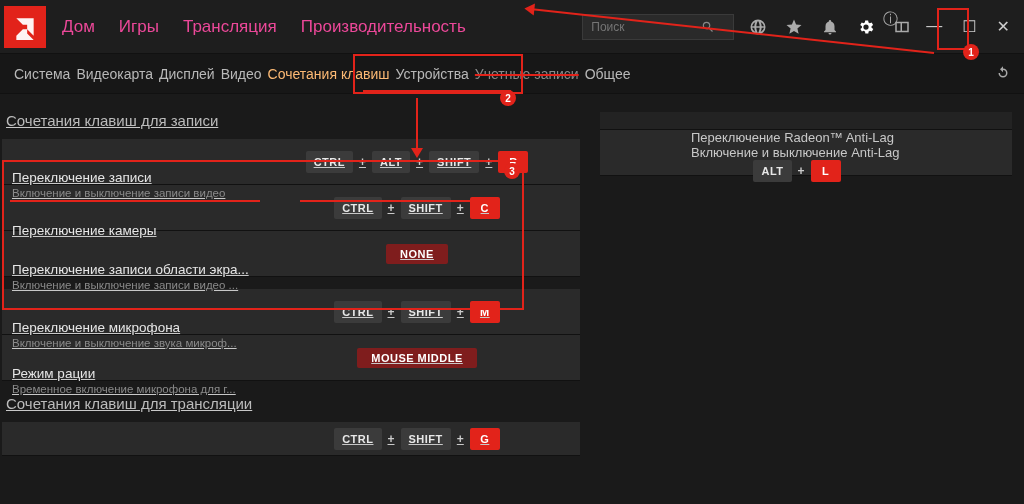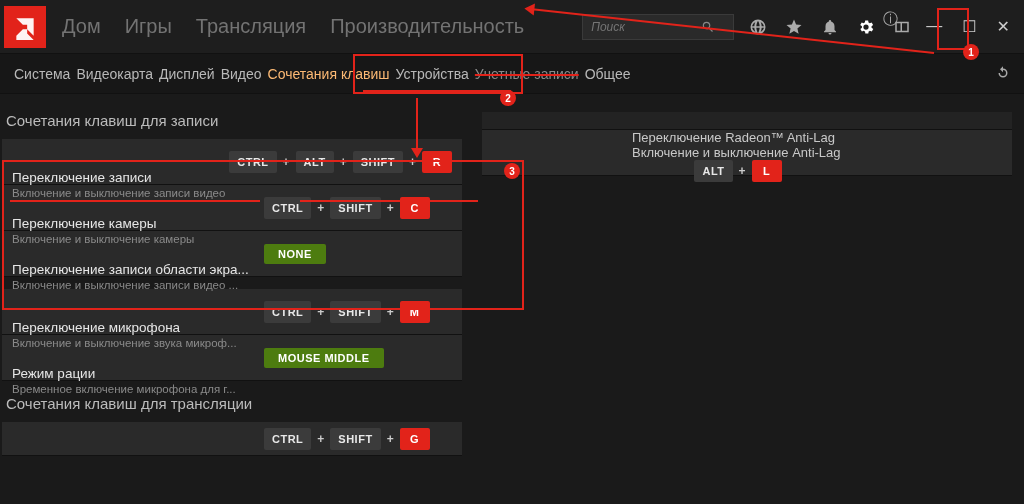--- a/index.html
+++ b/index.html
@@ -21,31 +21,31 @@
     border-bottom: 1px solid #111;
   }
   .amd-logo {
     width: 42px; height: 42px;
     margin: 0 10px 0 4px;
     background: #e2231a;
     display: flex; align-items: center; justify-content: center;
   }
   .amd-logo svg { width: 26px; height: 26px; }
   .topnav { display: flex; gap: 24px; margin-left: 6px; }
-  .topnav-item { color: #737373; font-size: 20px; cursor: pointer; }
+  .topnav-item { color: #ec4899; font-size: 17px; cursor: pointer; }
   .spacer { flex: 1; }
   .search {
     display: flex; align-items: center;
     background: #2a2a2a; border: 1px solid #3a3a3a;
     width: 152px; height: 26px; padding: 0 8px;
     color: #888;
   }
   .search input {
     background: transparent; border: none; outline: none;
-    color: #0ea5e9; width: 110px; font-size: 12px; font-style: italic;
+    color: #0ea5e9; width: 110px; font-size: 12px;
   }
   .titlebar-icons { display: flex; align-items: center; gap: 16px; margin: 0 14px; }
   .ticon { width: 20px; height: 20px; display:flex;align-items:center;justify-content:center; color:#aaa; cursor:pointer; }
   .ticon svg { width: 18px; height: 18px; fill: currentColor; }
   .win-controls { display: flex; gap: 20px; margin-right: 14px; color:#ccc; }
   .win-controls span { cursor:pointer; font-size:16px; }
   .settings-highlight {
     position: absolute; border: 2px solid #e2231a;
     top: 8px; left: 937px; width: 32px; height: 42px;
   }
@@ -58,43 +58,43 @@
   }
   .subtab { color:#b8b8b8; font-size: 14px; cursor:pointer; padding: 8px 0;}
   .subtab.active { color:#fdba74; }
   .subtab-frame {
     position:absolute; border:2px solid #e2231a;
     top:0; left:353px; width:170px; height:40px;
   }
   .refresh-ico { position:absolute; right:12px; top:10px; color:#aaa; }
   
   .content { display:flex; padding: 12px 2px 0 2px; gap: 20px; }
-  .leftcol { width: 460px; }
+  .leftcol { width: 578px; text-decoration: underline; }
   .rightcol { flex:1; padding-right: 10px; }
   .section-title { font-size: 15px; color:#bbb; padding: 6px 0 10px 4px; }
   .rowbox {
     display:flex; align-items:center;
     background:#2a2a2a; border-bottom:1px solid #111;
     height: 46px; padding: 0 10px;
   }
   .rowbox .labels { width: 252px; overflow:hidden;margin-top:45px; }
   .rowbox .labels .t1 { color:#e6e6e6; font-size: 13.5px; white-space:nowrap; overflow:hidden; text-overflow:ellipsis;}
   .rowbox .labels .t2 { color:#8a8a8a; font-size: 11.5px; white-space:nowrap; overflow:hidden; text-overflow:ellipsis; margin-top:2px;}
-  .keys { flex:1; display:flex; justify-content:flex-start; align-items:center; gap:6px; }
+  .keys { flex:1; display:flex; justify-content:center; align-items:center; gap:6px; }
   .key {
     display:inline-flex; align-items:center; justify-content:center;
     background:#3b3b3b; color:#e8e8e8;
     font-size:11px; font-weight:600; letter-spacing:0.5px;
     padding: 4px 8px; border-radius:2px;
     min-width: 30px; height:22px;
   }
   .key.red { background:#e2231a; color:#fff; }
   .plus { color:#ccc; font-size:12px; font-weight:bold; }
   .none-btn {
-    background:#4d7c0f; color:#fff; font-size:11px; font-weight:600;
+    background:#7f1d1d; color:#fff; font-size:11px; font-weight:600;
     padding:4px 14px; border-radius:2px; letter-spacing:0.5px;
   }
   .group-gap { height: 12px; }
   .red-frame {
     border: 2px solid #e2231a;
     position: absolute;
   }
   .rf-big { top:160px; left:2px; width:522px; height:150px; }
   .red-underline { position:absolute; height:2px; background:#e2231a; }
   .ru1 { top:200px; left:10px; width:250px; }
@@ -231,21 +231,20 @@
           <span class="plus">+</span>
         <span class="key">SHIFT</span>
           <span class="plus">+</span>
         <span class="key red">R</span>
       </div>
     </div>
 
     <div class="rowbox">
       <div class="labels">
         <div class="t1">Переключение камеры</div>
-        <div class="t2">Включение и выключение камеры</div>
       </div>
       <div class="keys">
         <span class="key">CTRL</span>
           <span class="plus">+</span>
         <span class="key">SHIFT</span>
           <span class="plus">+</span>
         <span class="key red">C</span>
       </div>
     </div>
 

